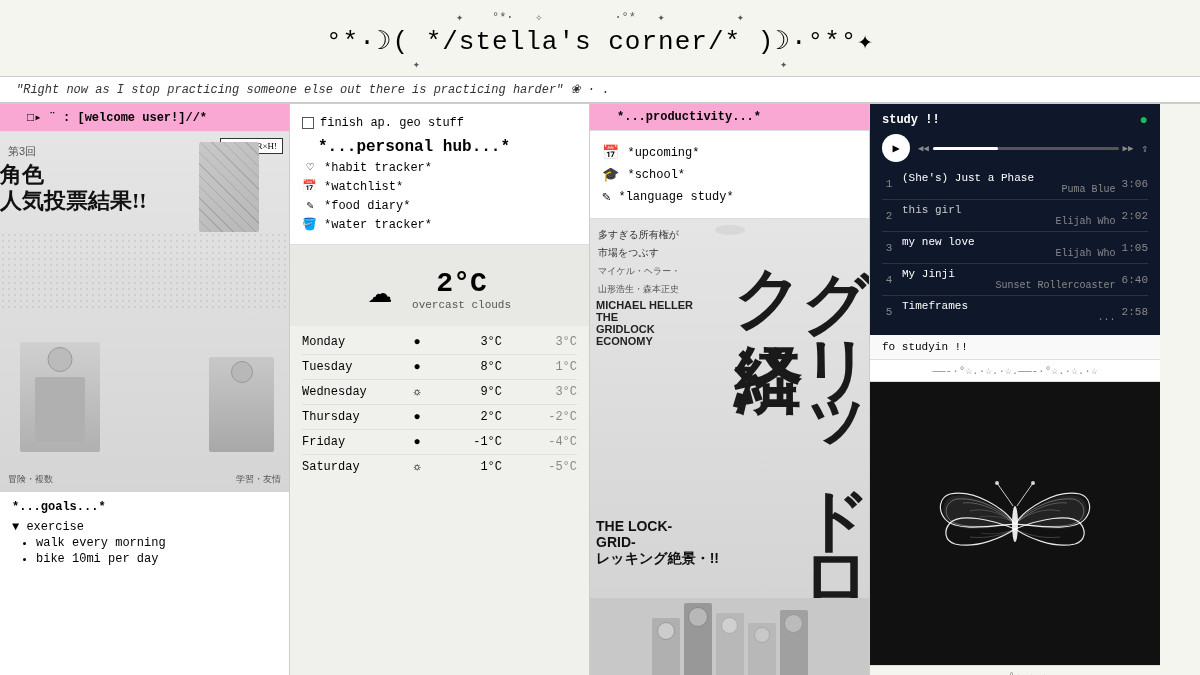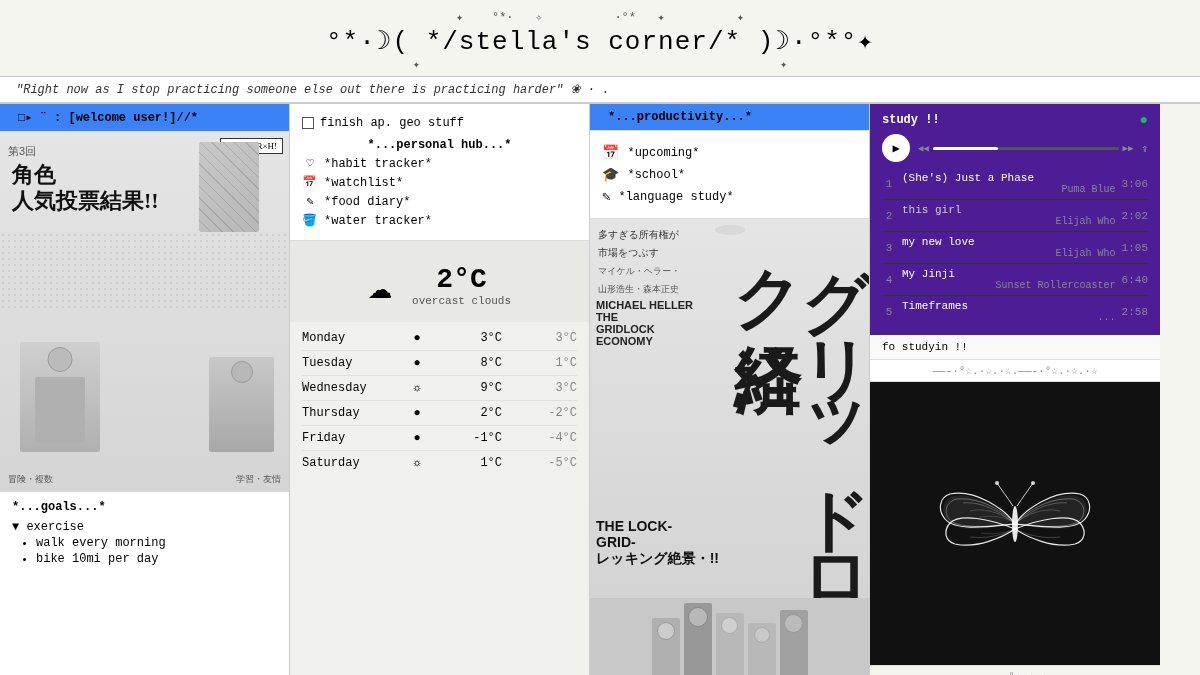--- a/index.html
+++ b/index.html
@@ -50,23 +50,23 @@
       border-right: 1px solid #ccc;
       overflow: hidden;
       display: flex;
       flex-direction: column;
     }
     .col:last-child { border-right: none; }
 
     .col-header {
       font-size: 12px;
       font-weight: bold;
-      padding: 6px 18px;
+      padding: 6px 27px;
       border-bottom: 1px solid #ddd;
-      background: #3b82f6;
+      background: #f9a8d4;
     }
 
     
     .col1 { background: #fff; }
     .manga-image {
       width: 100%;
       height: 360px;
       background: linear-gradient(135deg, #e8e8e8 0%, #d0d0d0 50%, #c0c0c0 100%);
       display: flex;
       align-items: center;
@@ -125,23 +125,22 @@
     }
     .todo-checkbox {
       width: 12px;
       height: 12px;
       border: 1px solid #555;
       display: inline-block;
       flex-shrink: 0;
     }
     .personal-hub-header {
       font-weight: bold;
-      font-size: 12px;
-      margin: 8px 4px 4px;
-      text-align: center;
+      font-size: 16px;
+      margin: 8px 16px 4px;
     }
     .hub-item {
       display: flex;
       align-items: center;
       gap: 6px;
       font-size: 12px;
       margin: 4px 0;
       cursor: pointer;
     }
     .hub-icon {
@@ -246,21 +245,21 @@
       border-radius: 2px;
     }
     .manga2-char:nth-child(2) { height: 80px; background: #999; }
     .manga2-char:nth-child(3) { height: 75px; }
     .manga2-char:nth-child(4) { height: 65px; background: #b8b8b8; }
     .manga2-char:nth-child(5) { height: 78px; background: #aaa; }
 
     
     .col4 { background: #fff; }
     .music-player {
-      background: #4c1d95;
+      background: #0f172a;
       color: #fff;
       padding: 8px 12px;
     }
     .music-header {
       display: flex;
       align-items: center;
       justify-content: space-between;
       margin-bottom: 6px;
     }
     .music-title-bar {
@@ -380,21 +379,21 @@
 <div class="main-grid">
 
   <div class="col col1">
     <div class="col-header">□▸ ¨ : [welcome user!]//*</div>
     <div class="manga-image">
       <div class="manga-inner">
 
         <div style="position:absolute;top:0;left:0;right:0;bottom:0;background:linear-gradient(to bottom,#e5e5e5,#d5d5d5);">
           <div style="position:absolute;top:6px;right:6px;background:#fff;border:1.5px solid #333;font-size:9px;padding:2px 5px;font-family:serif;">HUNTER×H!</div>
           <div style="position:absolute;top:12px;left:8px;font-size:11px;color:#555;font-family:sans-serif;">第3回</div>
-          <div style="position:absolute;top:30px;left:12px;font-size:22px;font-weight:bold;color:#111;font-family:serif;line-height:1.2;">角色<br>人気投票結果!!</div>
+          <div style="position:absolute;top:30px;left:0;font-size:22px;font-weight:bold;color:#111;font-family:serif;line-height:1.2;">角色<br>人気投票結果!!</div>
           <div style="position:absolute;top:10px;right:30px;width:60px;height:90px;background:linear-gradient(135deg,#c0c0c0,#888);border-radius:3px;overflow:hidden;">
             <div style="width:100%;height:100%;background:repeating-linear-gradient(45deg,#aaa,#aaa 1px,#ccc 1px,#ccc 8px);opacity:0.7;"></div>
           </div>
           <div style="position:absolute;bottom:40px;left:20px;width:80px;height:110px;background:linear-gradient(180deg,#d0d0d0,#b0b0b0);border-radius:2px;">
             <div style="position:absolute;top:5px;left:50%;transform:translateX(-50%);width:25px;height:25px;border-radius:50%;background:#bbb;border:1px solid #999;"></div>
             <div style="position:absolute;top:35px;left:50%;transform:translateX(-50%);width:50px;height:65px;background:#b0b0b0;border-radius:2px;"></div>
           </div>
           <div style="position:absolute;bottom:40px;right:15px;width:65px;height:95px;background:linear-gradient(180deg,#c8c8c8,#a8a8a8);border-radius:2px;">
             <div style="position:absolute;top:4px;left:50%;transform:translateX(-50%);width:22px;height:22px;border-radius:50%;background:#b8b8b8;border:1px solid #999;"></div>
           </div>

